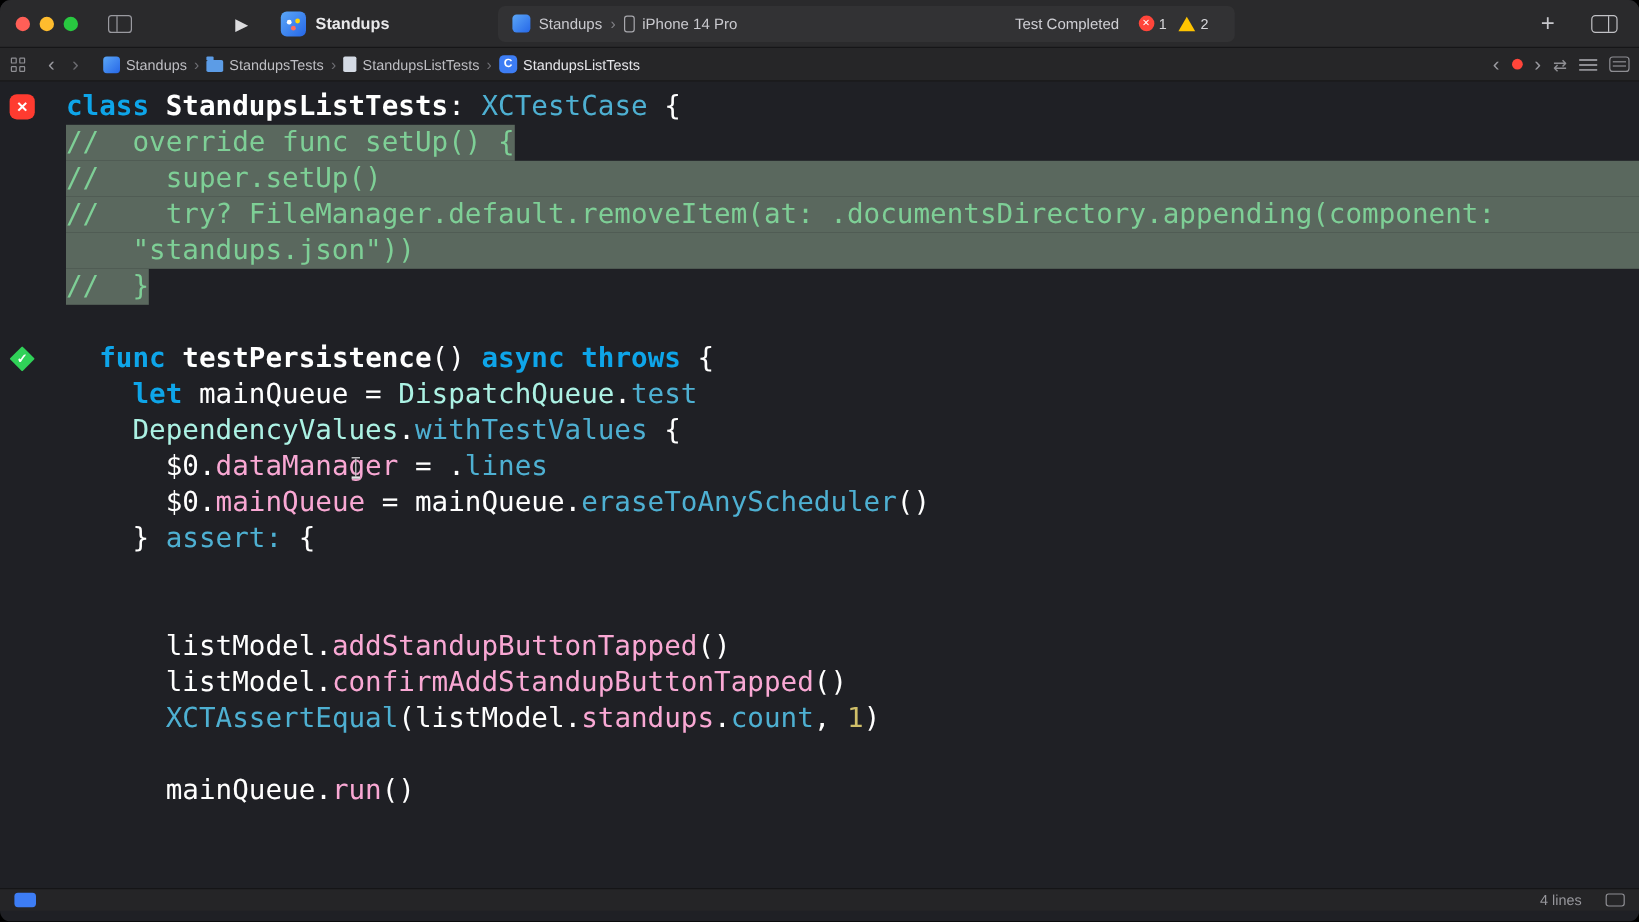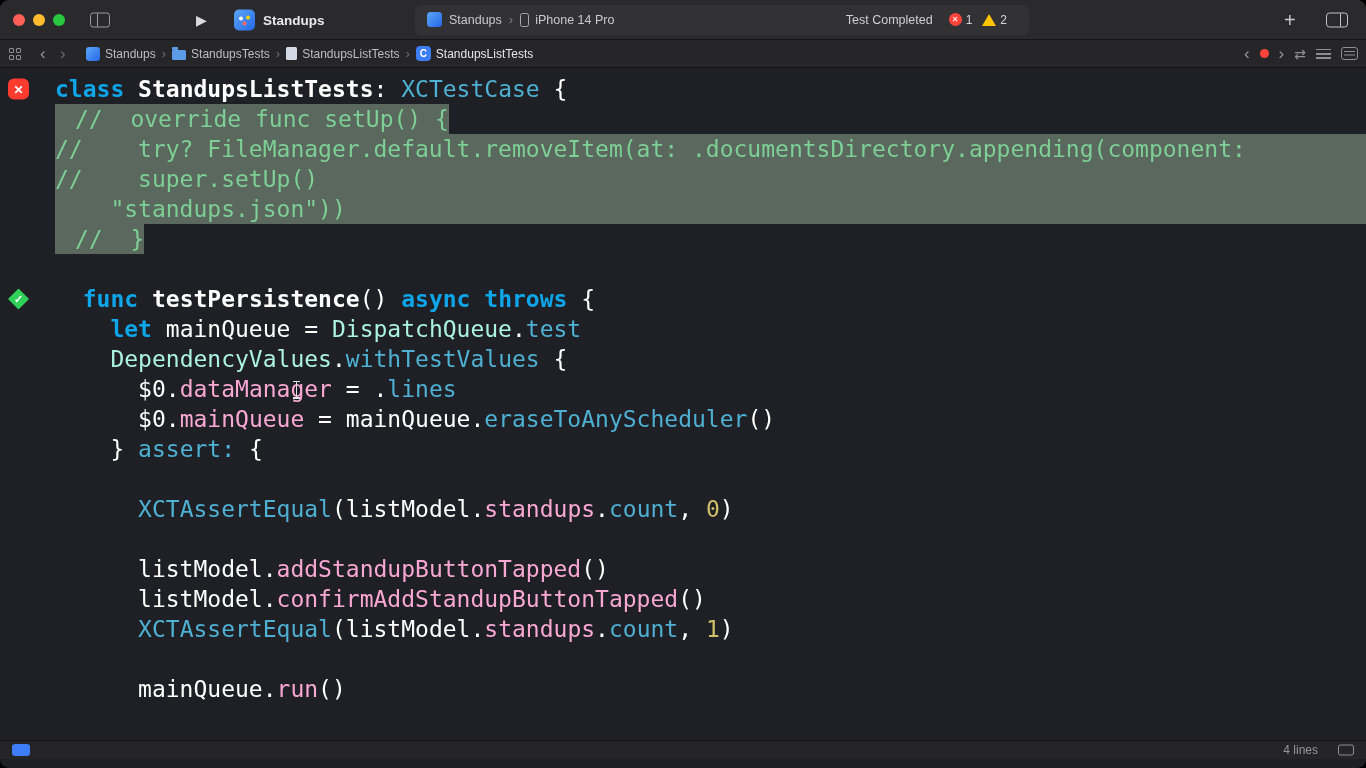--- a/index.html
+++ b/index.html
@@ -59,21 +59,21 @@
   .review-button { background:none; border:none; color:#8E8E93; font-size:14px; cursor:pointer; }
   .lines-glyph { display:block; width:15px; height:10px; background:repeating-linear-gradient(to bottom,#8E8E93 0 1.5px,transparent 1.5px 4.2px); }
   .doc-lines-glyph { display:block; width:17px; height:13px; border:1.5px solid #8E8E93; border-radius:3px; position:relative; }
   .doc-lines-glyph::before { content:""; position:absolute; left:2px; right:2px; top:2.5px; height:1.5px; background:#8E8E93; box-shadow:0 3.5px 0 #8E8E93; }
   .icon-btn-plain { background:none; border:none; cursor:pointer; }
 
   
   .editor { position:relative; height:672px; background:#1F2025; padding-top:6px; overflow:hidden; font-family:"DejaVu Sans Mono","Liberation Mono",monospace; font-size:23px; }
   .code-line { position:relative; height:30px; display:flex; padding-left:55px; }
   .line-text { white-space:pre; line-height:30px; flex:0 0 auto; }
-  .hl-text .line-text { background:#5A685E;padding-left:20px; }
+  .hl-text .line-text { background:#5A685E; }
   .hl-full .line-text { background:#5A685E; flex:1 1 auto; }
   .tok-k { color:#0ea5e9; font-weight:bold; }
   .tok-w { color:#FFFFFF; }
   .tok-wb { color:#FFFFFF; font-weight:bold; }
   .tok-b { color:#4EB0D2;text-align:center; }
   .tok-tm { color:#ACF2E4; }
   .tok-g { color:#f9a8d4; }
   .tok-n { color:#D0BF69; }
   .tok-c { color:#7ECF96; }
   .gutter-icon { position:absolute; left:8px; top:50%; transform:translateY(-50%); width:21px; height:21px; display:flex; align-items:center; justify-content:center; color:#fff; font-size:12px; font-weight:bold; font-family:"Liberation Sans",sans-serif; cursor:pointer; }
@@ -190,24 +190,24 @@
 
   <div class="editor" id="code-area">
       <div class="code-line">
         <span class="gutter-icon icon-fail">✕</span>
         <span class="line-text"><span class="tok-k">class </span><span class="tok-wb">StandupsListTests</span><span class="tok-w">: </span><span class="tok-b">XCTestCase</span><span class="tok-w"> {</span></span>
       </div>
       <div class="code-line hl-text">
         <span class="line-text"><span class="tok-c">//  override func setUp() {</span></span>
       </div>
       <div class="code-line hl-full">
+        <span class="line-text"><span class="tok-c">//    super.setUp()</span></span>
+      </div>
+      <div class="code-line hl-full">
         <span class="line-text"><span class="tok-c">//    try? FileManager.default.removeItem(at: .documentsDirectory.appending(component:</span></span>
-      </div>
-      <div class="code-line hl-full">
-        <span class="line-text"><span class="tok-c">//    super.setUp()</span></span>
       </div>
       <div class="code-line hl-full">
         <span class="line-text"><span class="tok-c">    "standups.json"))</span></span>
       </div>
       <div class="code-line hl-text">
         <span class="line-text"><span class="tok-c">//  }</span></span>
       </div>
       <div class="code-line">
         <span class="line-text"></span>
       </div>
@@ -225,23 +225,20 @@
         <span class="line-text"><span class="tok-w">      </span><span class="tok-w">$0.</span><span class="tok-g">dataManager</span><span class="tok-w"> = .</span><span class="tok-b">lines</span></span>
       </div>
       <div class="code-line">
         <span class="line-text"><span class="tok-w">      </span><span class="tok-w">$0.</span><span class="tok-g">mainQueue</span><span class="tok-w"> = mainQueue.</span><span class="tok-b">eraseToAnyScheduler</span><span class="tok-w">()</span></span>
       </div>
       <div class="code-line">
         <span class="line-text"><span class="tok-w">    } </span><span class="tok-b">assert:</span><span class="tok-w"> {</span></span>
       </div>
       <div class="code-line">
         <span class="line-text"></span>
-      </div>
-      <div class="code-line">
-        <span class="line-text"><span class="tok-w">      </span><span class="tok-b">XCTAssertEqual</span><span class="tok-w">(listModel.</span><span class="tok-g">standups</span><span class="tok-w">.</span><span class="tok-b">count</span><span class="tok-w">, </span><span class="tok-n">0</span><span class="tok-w">)</span></span>
       </div>
       <div class="code-line">
         <span class="line-text"></span>
       </div>
       <div class="code-line">
         <span class="line-text"><span class="tok-w">      listModel.</span><span class="tok-g">addStandupButtonTapped</span><span class="tok-w">()</span></span>
       </div>
       <div class="code-line">
         <span class="line-text"><span class="tok-w">      listModel.</span><span class="tok-g">confirmAddStandupButtonTapped</span><span class="tok-w">()</span></span>
       </div>

